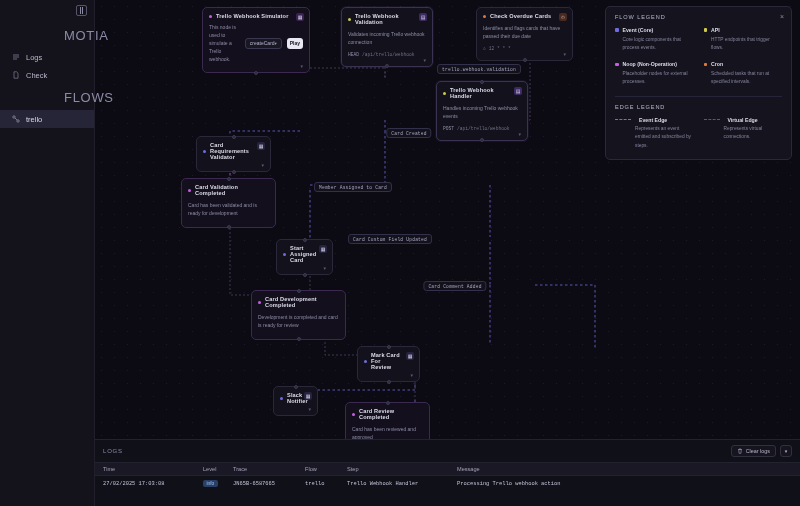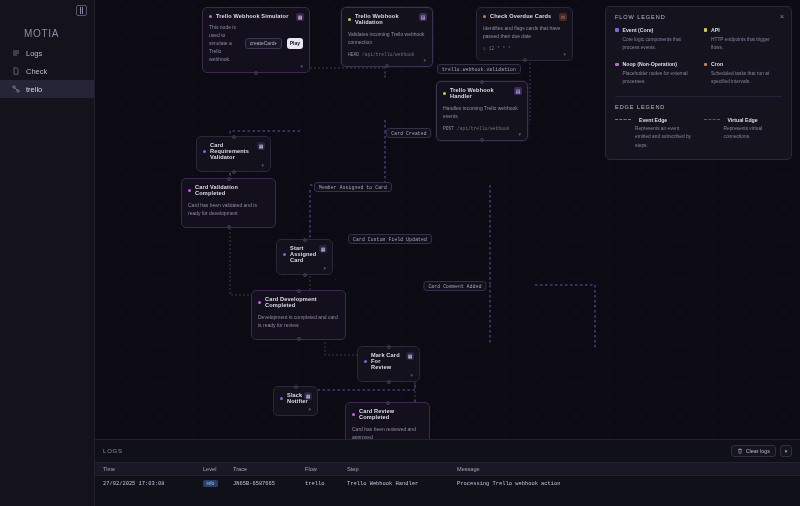--- a/index.html
+++ b/index.html
@@ -25,22 +25,22 @@
     border: 1px solid #55546b; border-radius: 2px;
     display: flex; align-items: center; justify-content: center;
     cursor: pointer;
   }
   .sb-collapse i {
     display: block; width: 3px; height: 7px;
     border-left: 1px solid #8b8aa3;
     border-right: 1px solid #8b8aa3;
   }
   .sb-heading {
-    color: #8c8ba5; font-size: 10px; letter-spacing: .7px;
-    padding: 6px 0 5px 24px; text-transform: uppercase;
+    color: #8c8ba5; font-size: 13px; letter-spacing: .7px;
+    padding: 6px 0 5px 24px; text-transform: uppercase; margin-left: 40px;
   }
   .sb-item {
     display: flex; align-items: center; gap: 6px;
     height: 18px; padding-left: 12px;
     color: #b9b8cc; font-size: 7.5px; cursor: pointer;
   }
   .sb-item.active { background: #262437; color: #d8d7e8; }
   .sb-item .ic { width: 8px; height: 8px; display:block; flex: none; opacity: .8; }
   .sb-item .ic svg { display: block; }
 
@@ -241,20 +241,21 @@
 
     <div class="sb-item">
       <span class="ic">
         <svg width="8" height="8" viewBox="0 0 8 8">
             <path d="M2 0.8h2.6L6 2.2V7.2H2z" stroke="#9b9ab2" stroke-width="0.7" fill="none"></path>
           </svg>
       </span>
       <span>Check</span>
     </div>
 
+    <div class="sb-heading">FLOWS</div>
 
     <div class="sb-item active">
       <span class="ic">
         <svg width="8" height="8" viewBox="0 0 8 8">
             <circle cx="2" cy="2" r="1.2" stroke="#b5b4c9" stroke-width="0.7" fill="none"></circle>
             <circle cx="6" cy="6" r="1.2" stroke="#b5b4c9" stroke-width="0.7" fill="none"></circle>
             <path d="M3 3L5 5" stroke="#b5b4c9" stroke-width="0.7"></path>
           </svg>
       </span>
       <span>trello</span>

